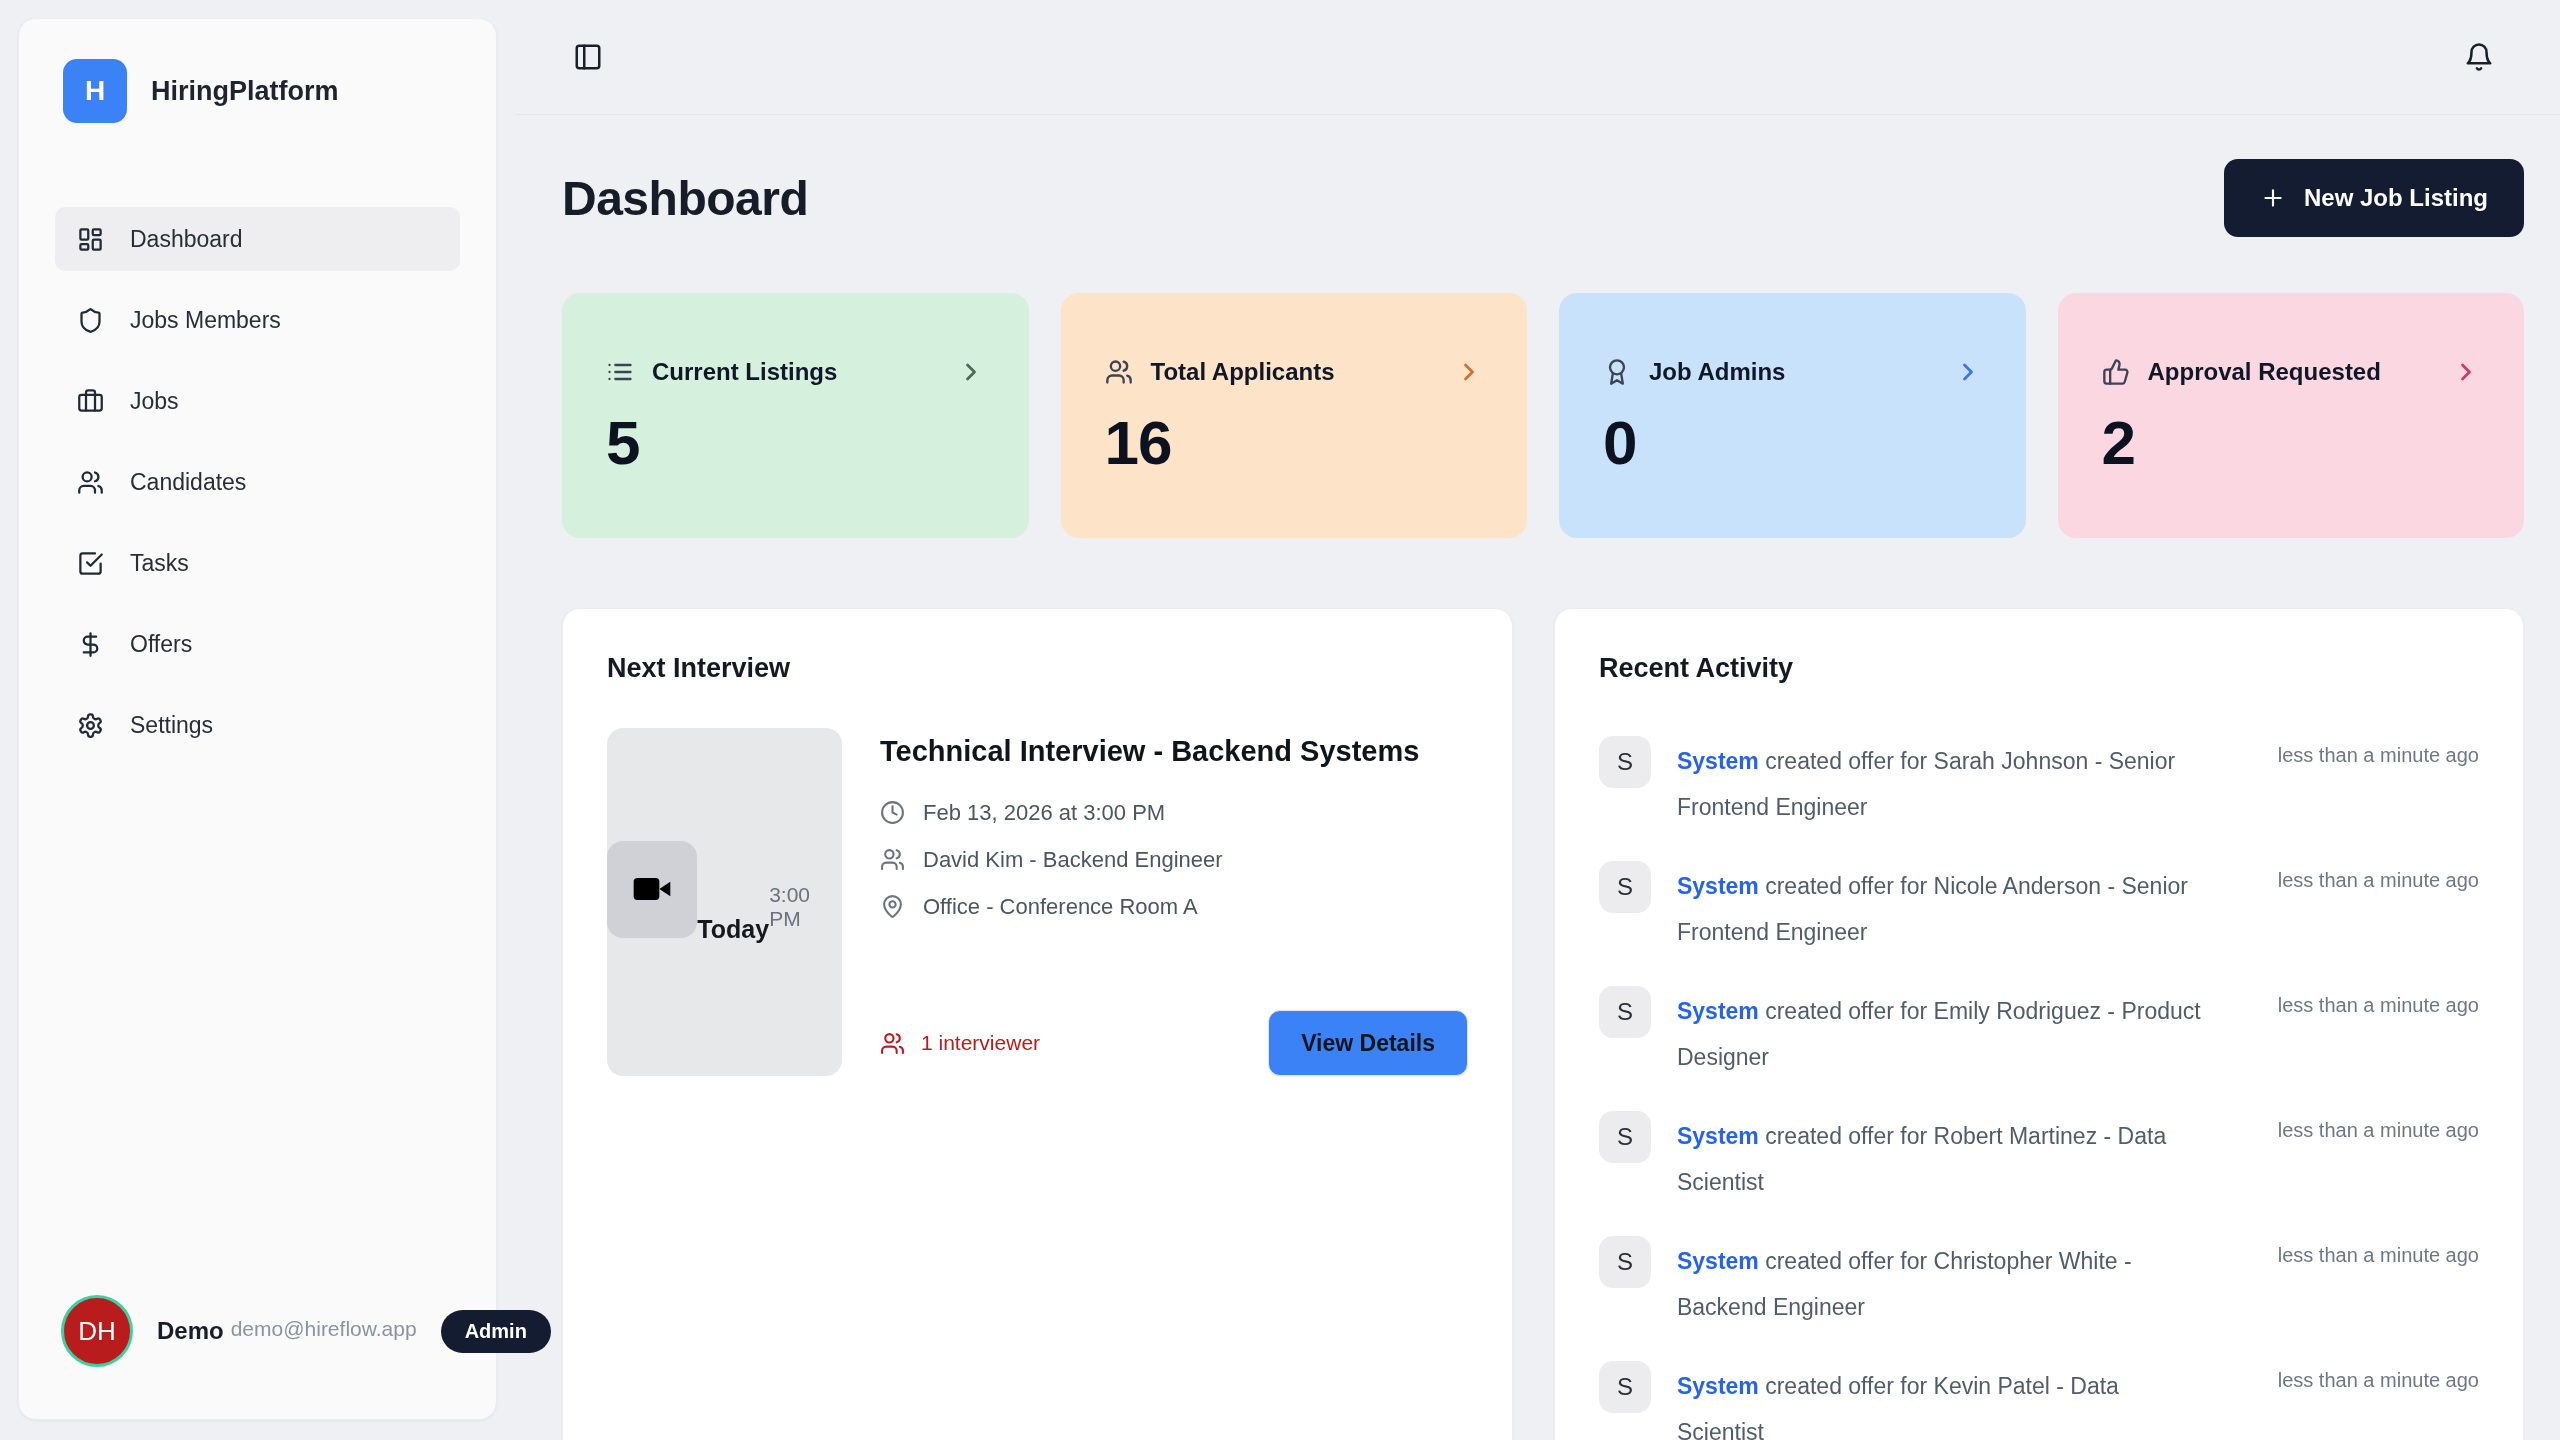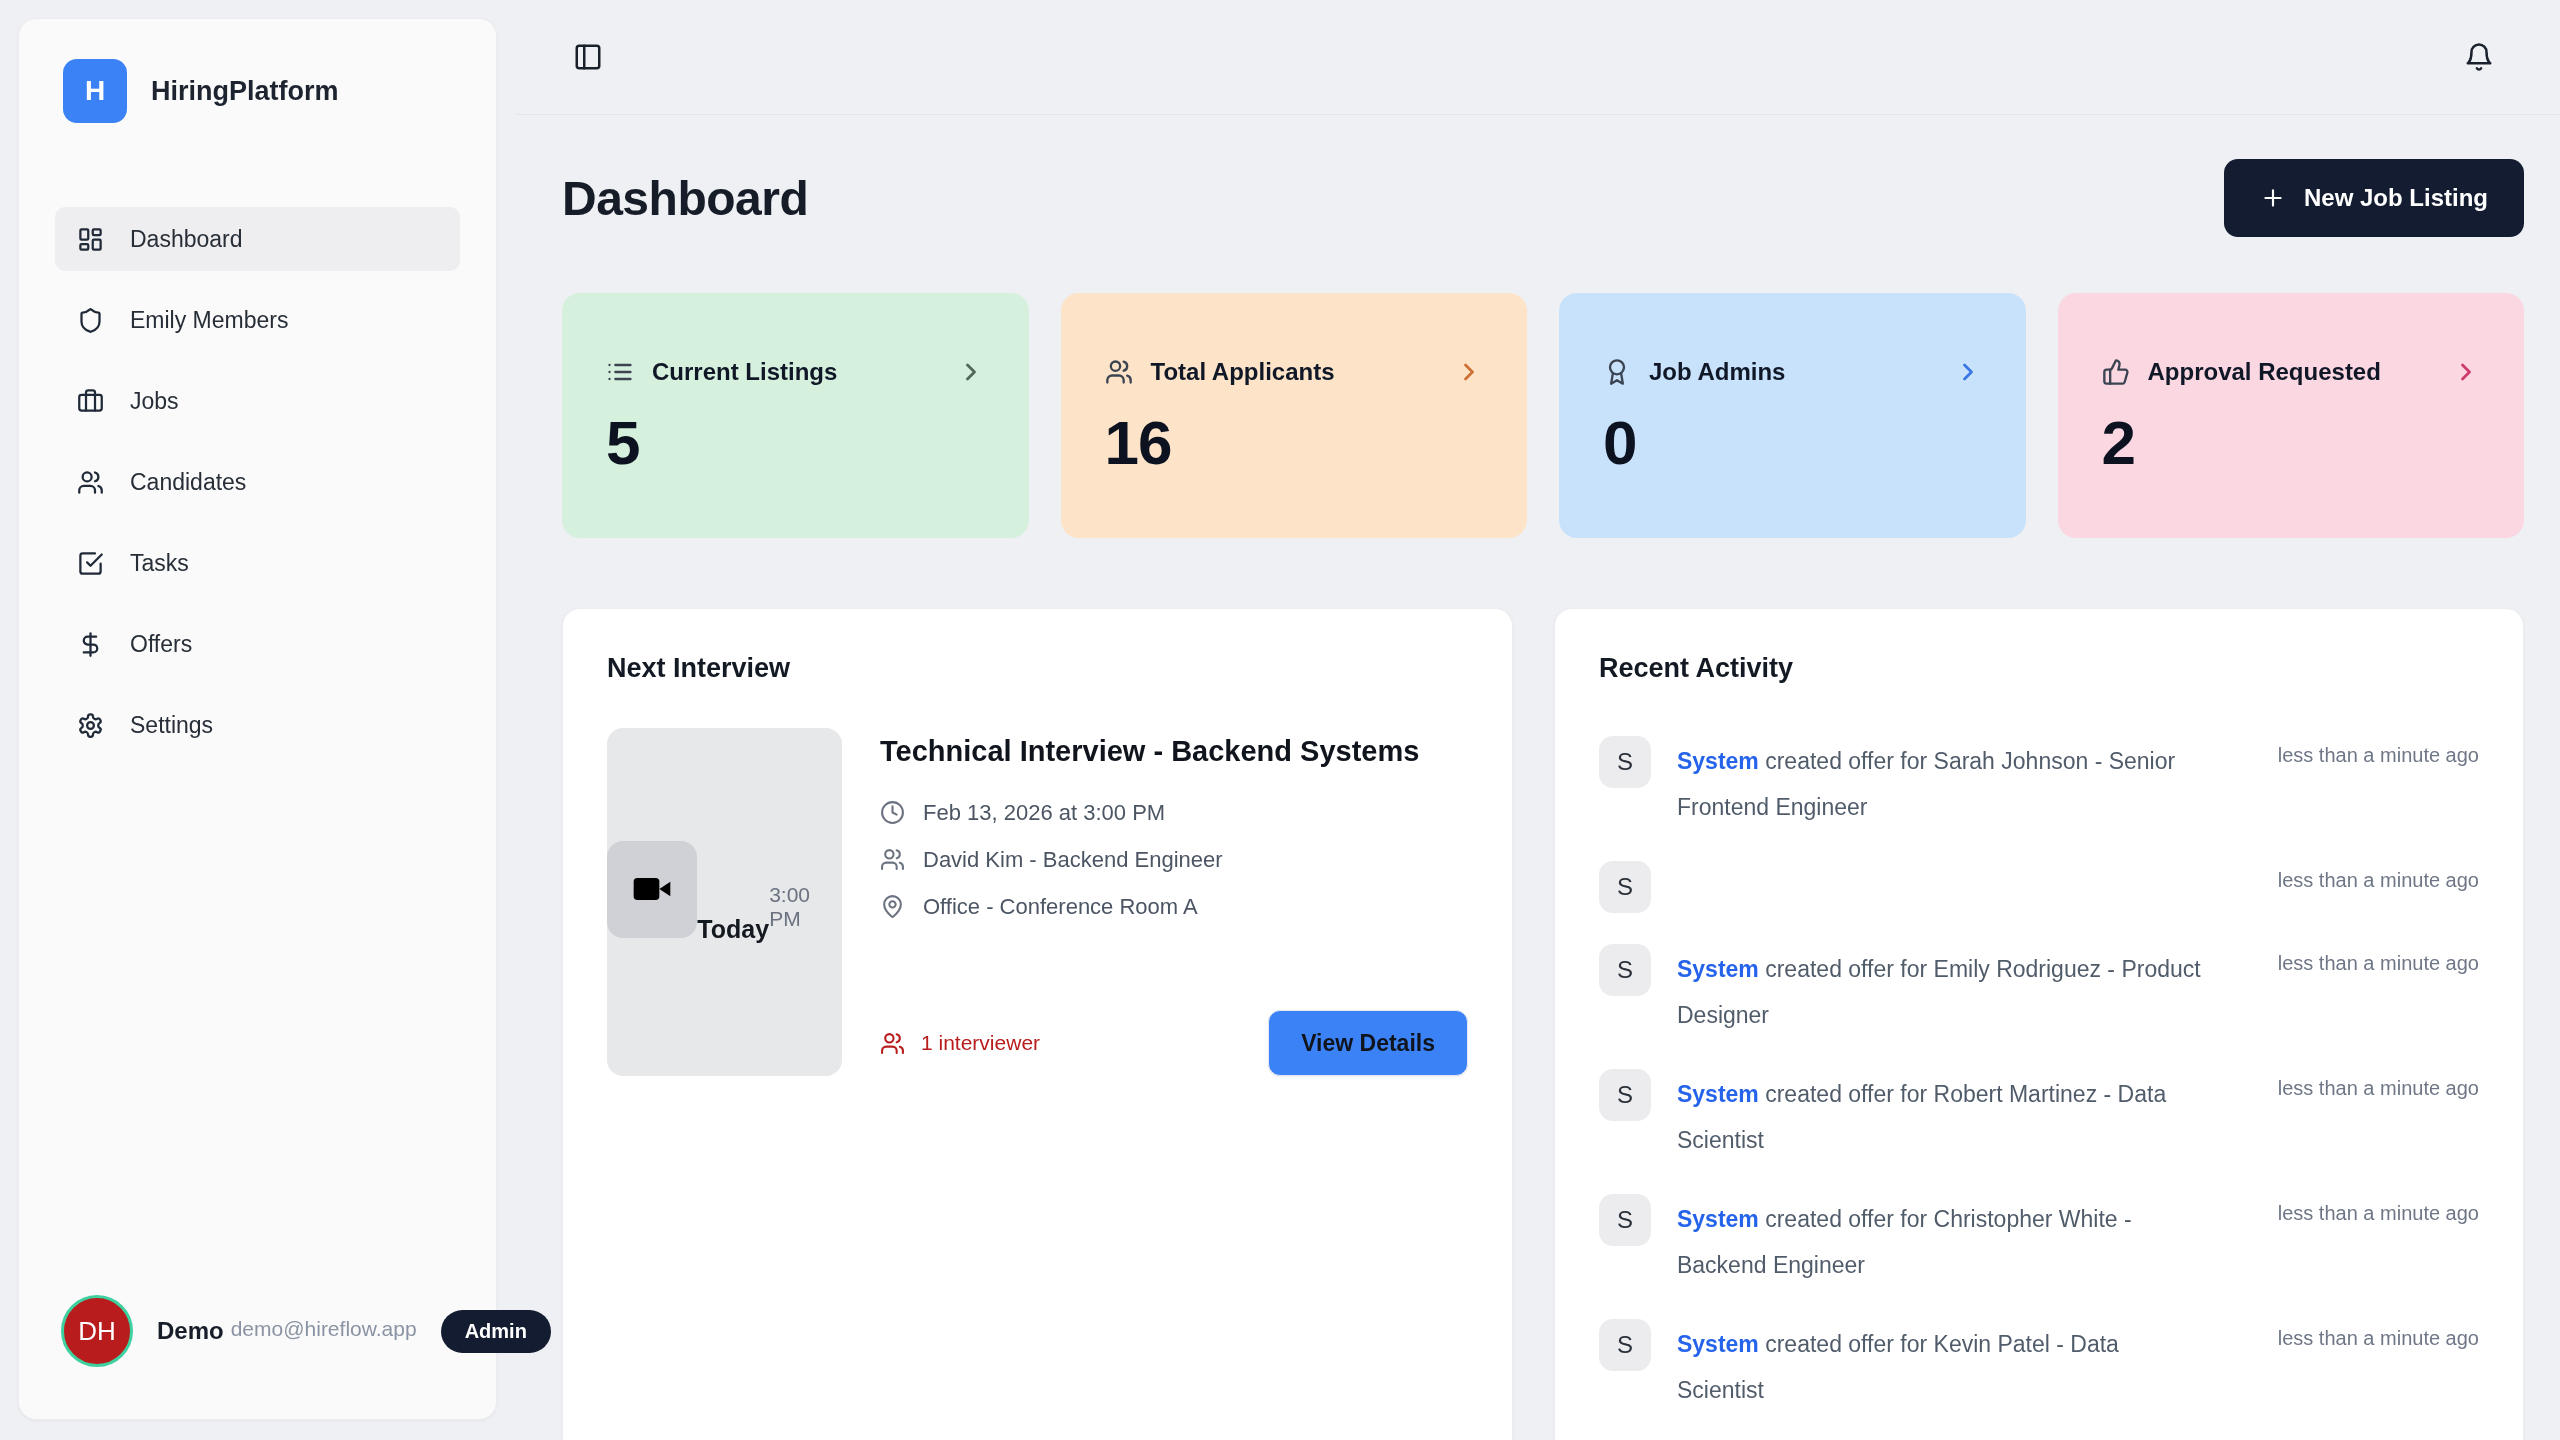--- a/index.html
+++ b/index.html
@@ -163,21 +163,21 @@
           </svg>
         </span>
       <span>Dashboard</span>
     </div>
     <div class="nav-item">
       <span class="icon">
           <svg viewBox="0 0 24 24">
             <path d="M20 13c0 5-3.5 7.5-7.66 8.95a1 1 0 0 1-.67-.01C7.5 20.5 4 18 4 13V6a1 1 0 0 1 1-1c2 0 4.5-1.2 6.24-2.72a1.17 1.17 0 0 1 1.52 0C14.51 3.81 17 5 19 5a1 1 0 0 1 1 1z"></path>
           </svg>
         </span>
-      <span>Emily Members</span>
+      <span>Jobs Members</span>
     </div>
     <div class="nav-item">
       <span class="icon">
           <svg viewBox="0 0 24 24">
             <path d="M16 20V4a2 2 0 0 0-2-2h-4a2 2 0 0 0-2 2v16"></path>
             <rect width="20" height="14" x="2" y="6" rx="2"></rect>
           </svg>
         </span>
       <span>Jobs</span>
     </div>
@@ -411,20 +411,21 @@
       <div class="activity-list">
 
         <div class="activity-item">
           <div class="activity-avatar">S</div>
           <div class="activity-text"><a>System</a> <span>created offer for Sarah Johnson - Senior Frontend Engineer</span></div>
           <div class="activity-time">less than a minute ago</div>
         </div>
 
         <div class="activity-item">
           <div class="activity-avatar">S</div>
+          <div class="activity-text"><a>System</a> <span>created offer for Nicole Anderson - Senior Frontend Engineer</span></div>
           <div class="activity-time">less than a minute ago</div>
         </div>
 
         <div class="activity-item">
           <div class="activity-avatar">S</div>
           <div class="activity-text"><a>System</a> <span>created offer for Emily Rodriguez - Product Designer</span></div>
           <div class="activity-time">less than a minute ago</div>
         </div>
 
         <div class="activity-item">

